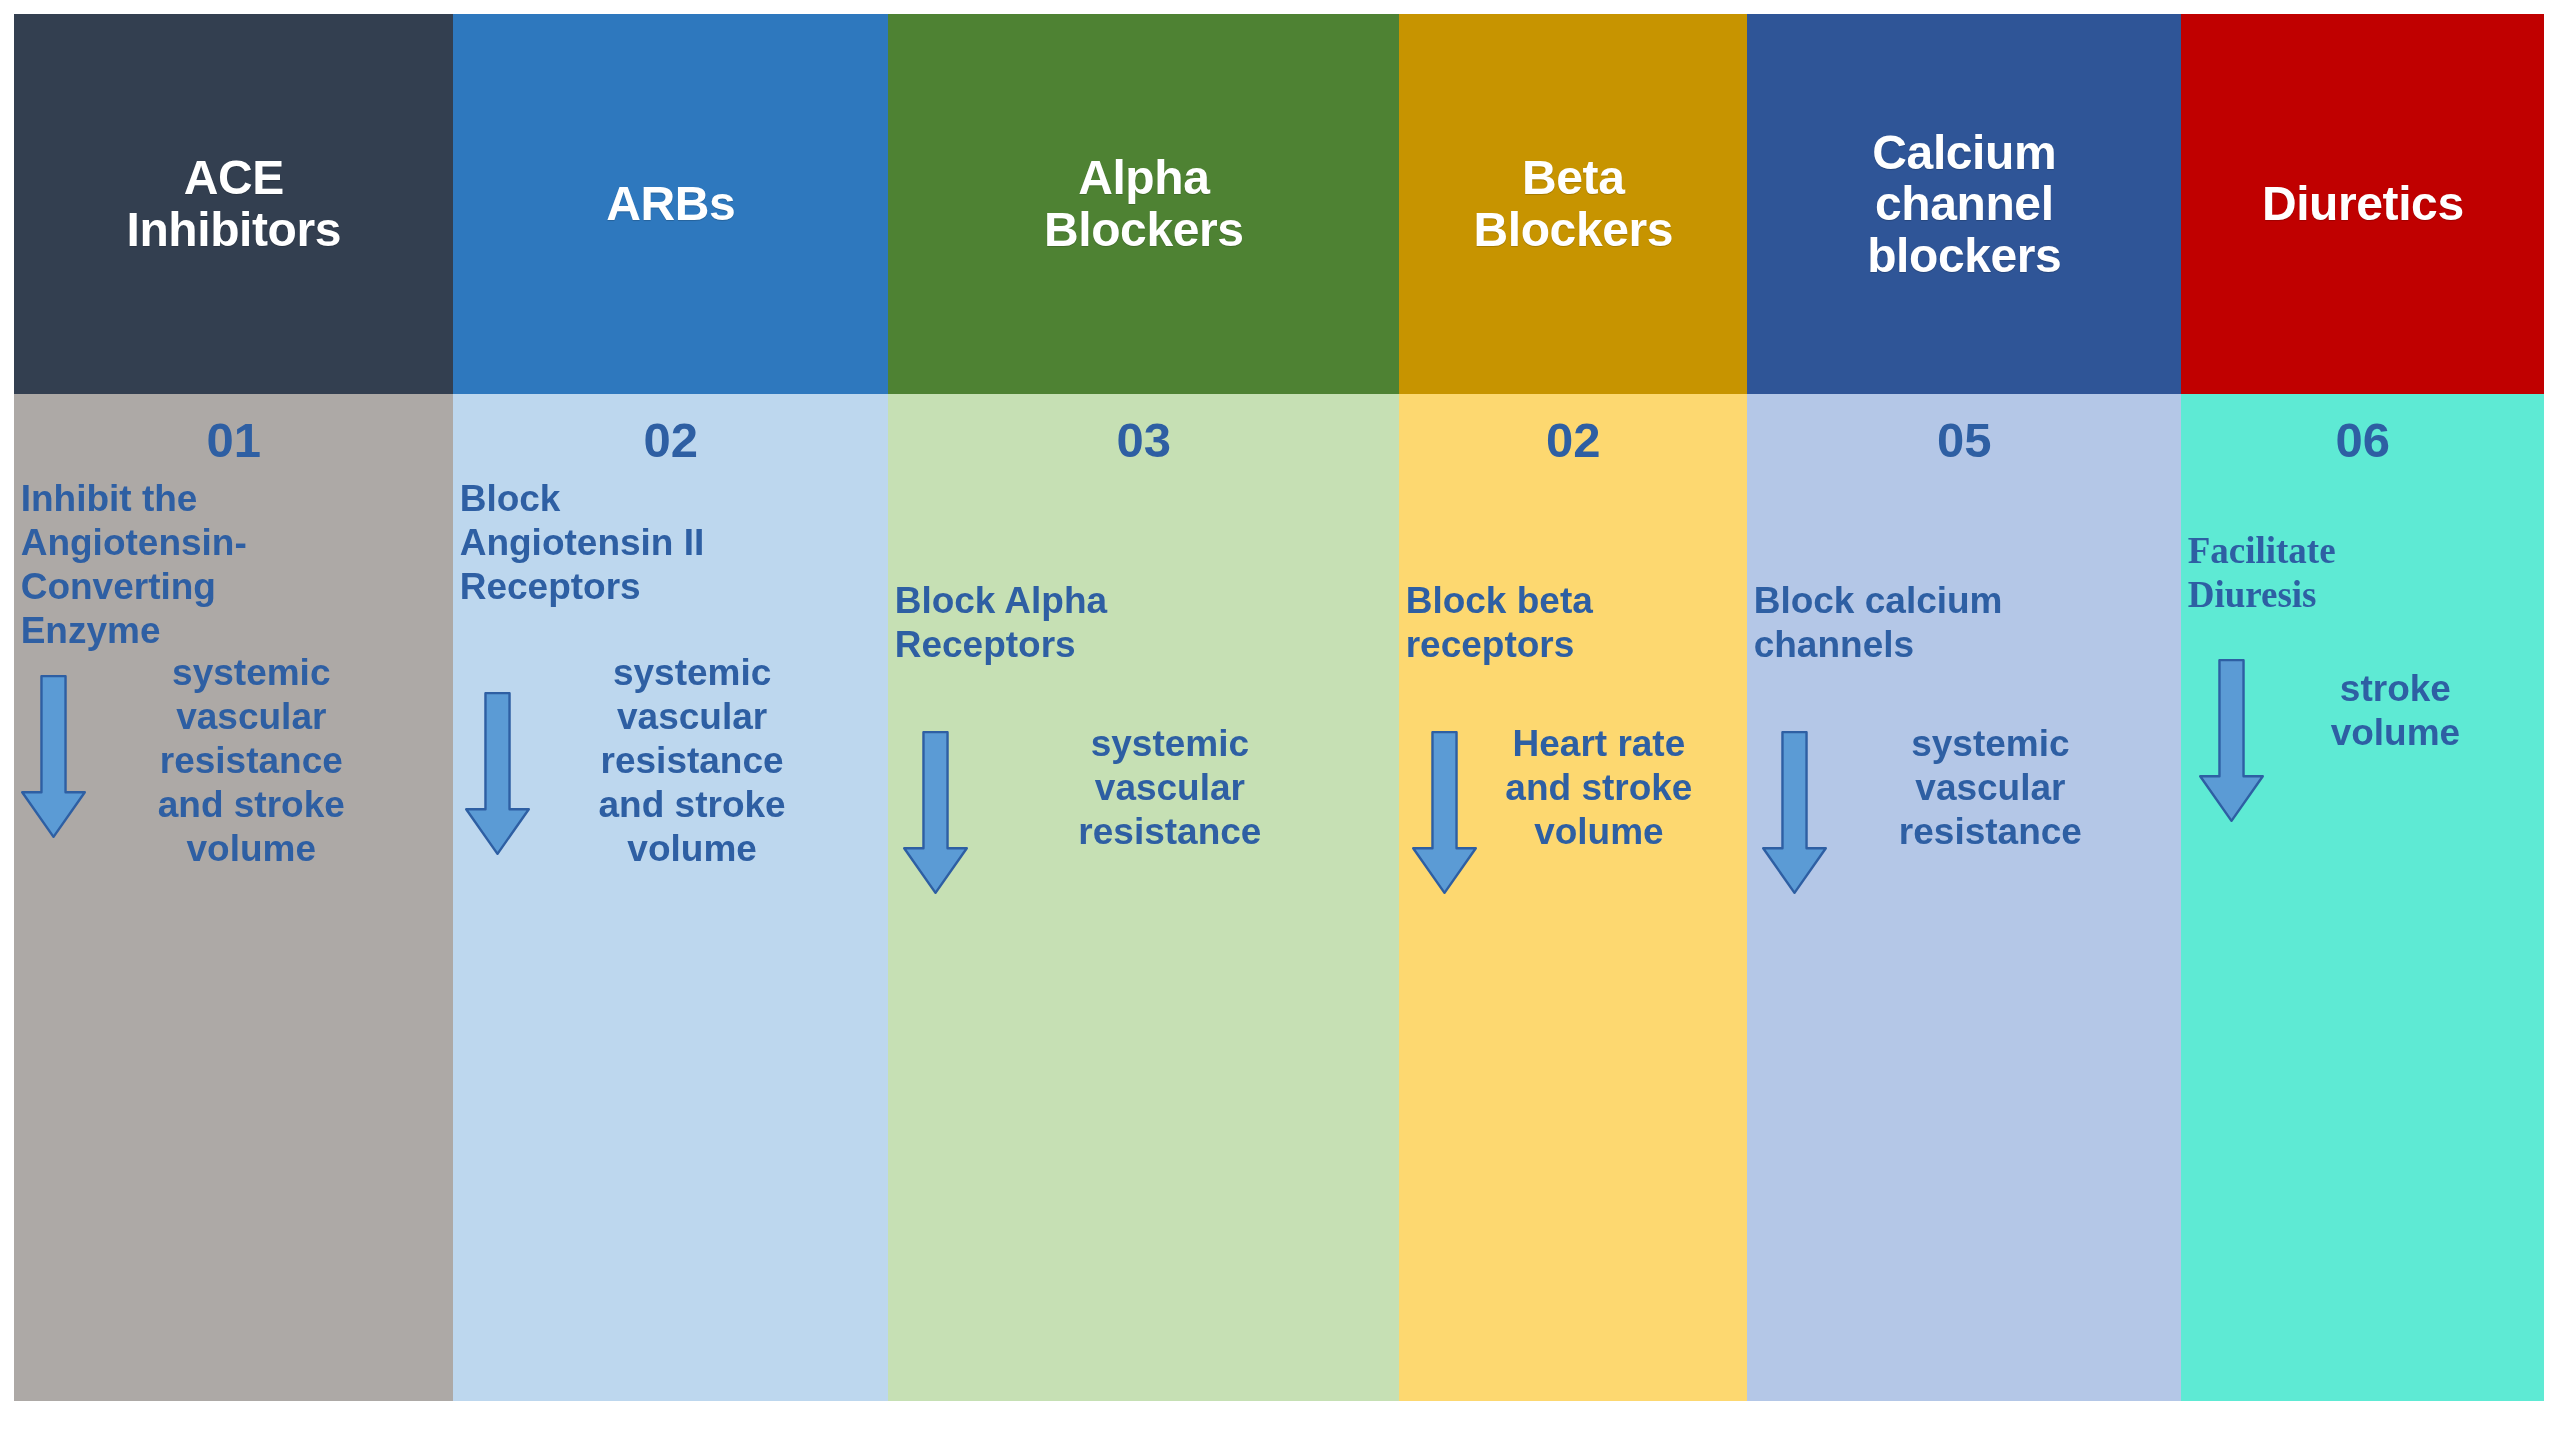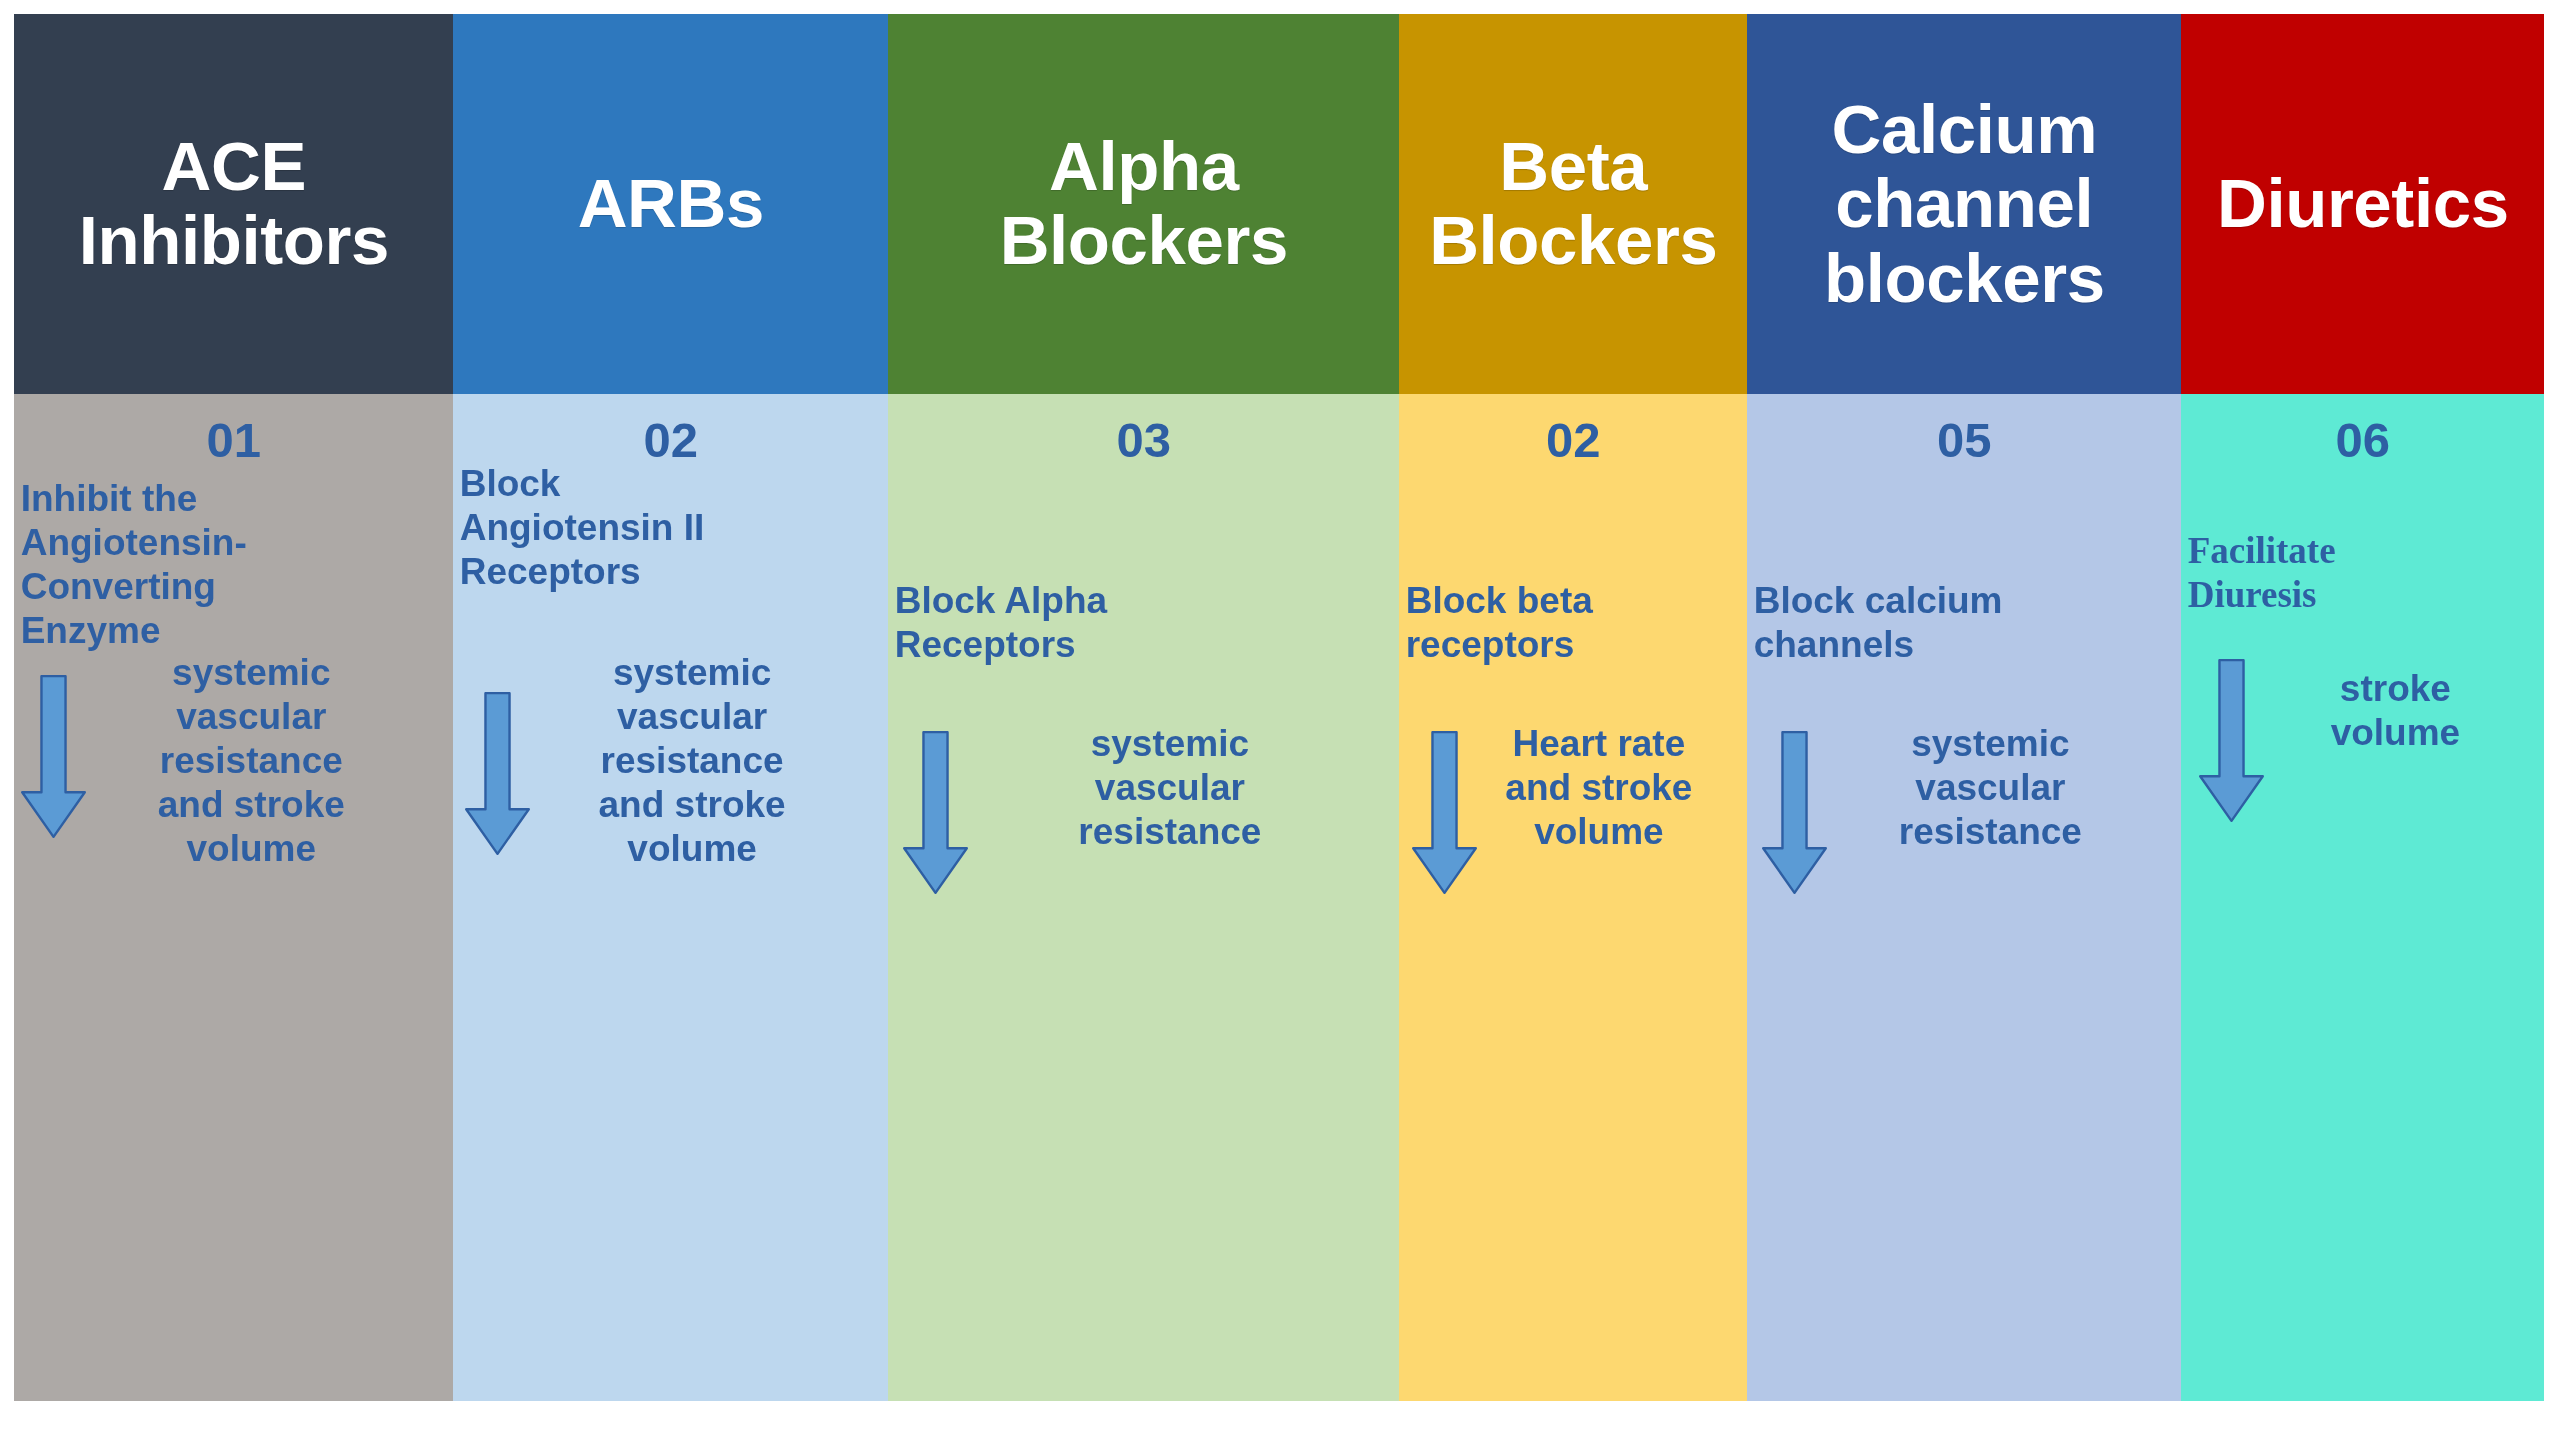--- a/index.html
+++ b/index.html
@@ -38,21 +38,21 @@
     box-sizing: border-box;
     display: flex;
     align-items: center;
     justify-content: center;
     text-align: center;
     padding: 0 8px;
   }
   .col-header-text {
     color: #ffffff;
     font-weight: bold;
-    font-size: 69px;
+    font-size: 48px;
     line-height: 1.08;
     letter-spacing: -0.4px;
     white-space: pre-line;
     text-shadow: 0 0.8px 0.8px rgba(0,0,0,0.18);
   }
 
   
   .col-body {
     flex: 1;
     position: relative;
@@ -98,21 +98,21 @@
     width: 69px;
     height: 167px;
   }
   .arrow svg { display:block; width:100%; height:100%; }
 
   
   .c0 .mech   { top: 83px; }
   .c0 .effect { top: 257px; left: 43px; right: 8px; }
   .c0 .arrow  { left: 4.8px; top: 279px; }
 
-  .c1 .mech   { top: 68px; }
+  .c1 .mech   { top: 83px; }
   .c1 .effect { top: 257px; left: 49px; right: 6.4px; }
   .c1 .arrow  { left: 9.6px; top: 296px; }
 
   .c2 .mech   { top: 185px; }
   .c2 .effect { top: 328px; left: 57px; right: 4.8px; }
   .c2 .arrow  { left: 12.8px; top: 335px; }
 
   .c3 .mech   { top: 185px; }
   .c3 .effect { top: 328px; left: 56px; right: 4.8px; }
   .c3 .arrow  { left: 11px; top: 335px; }

